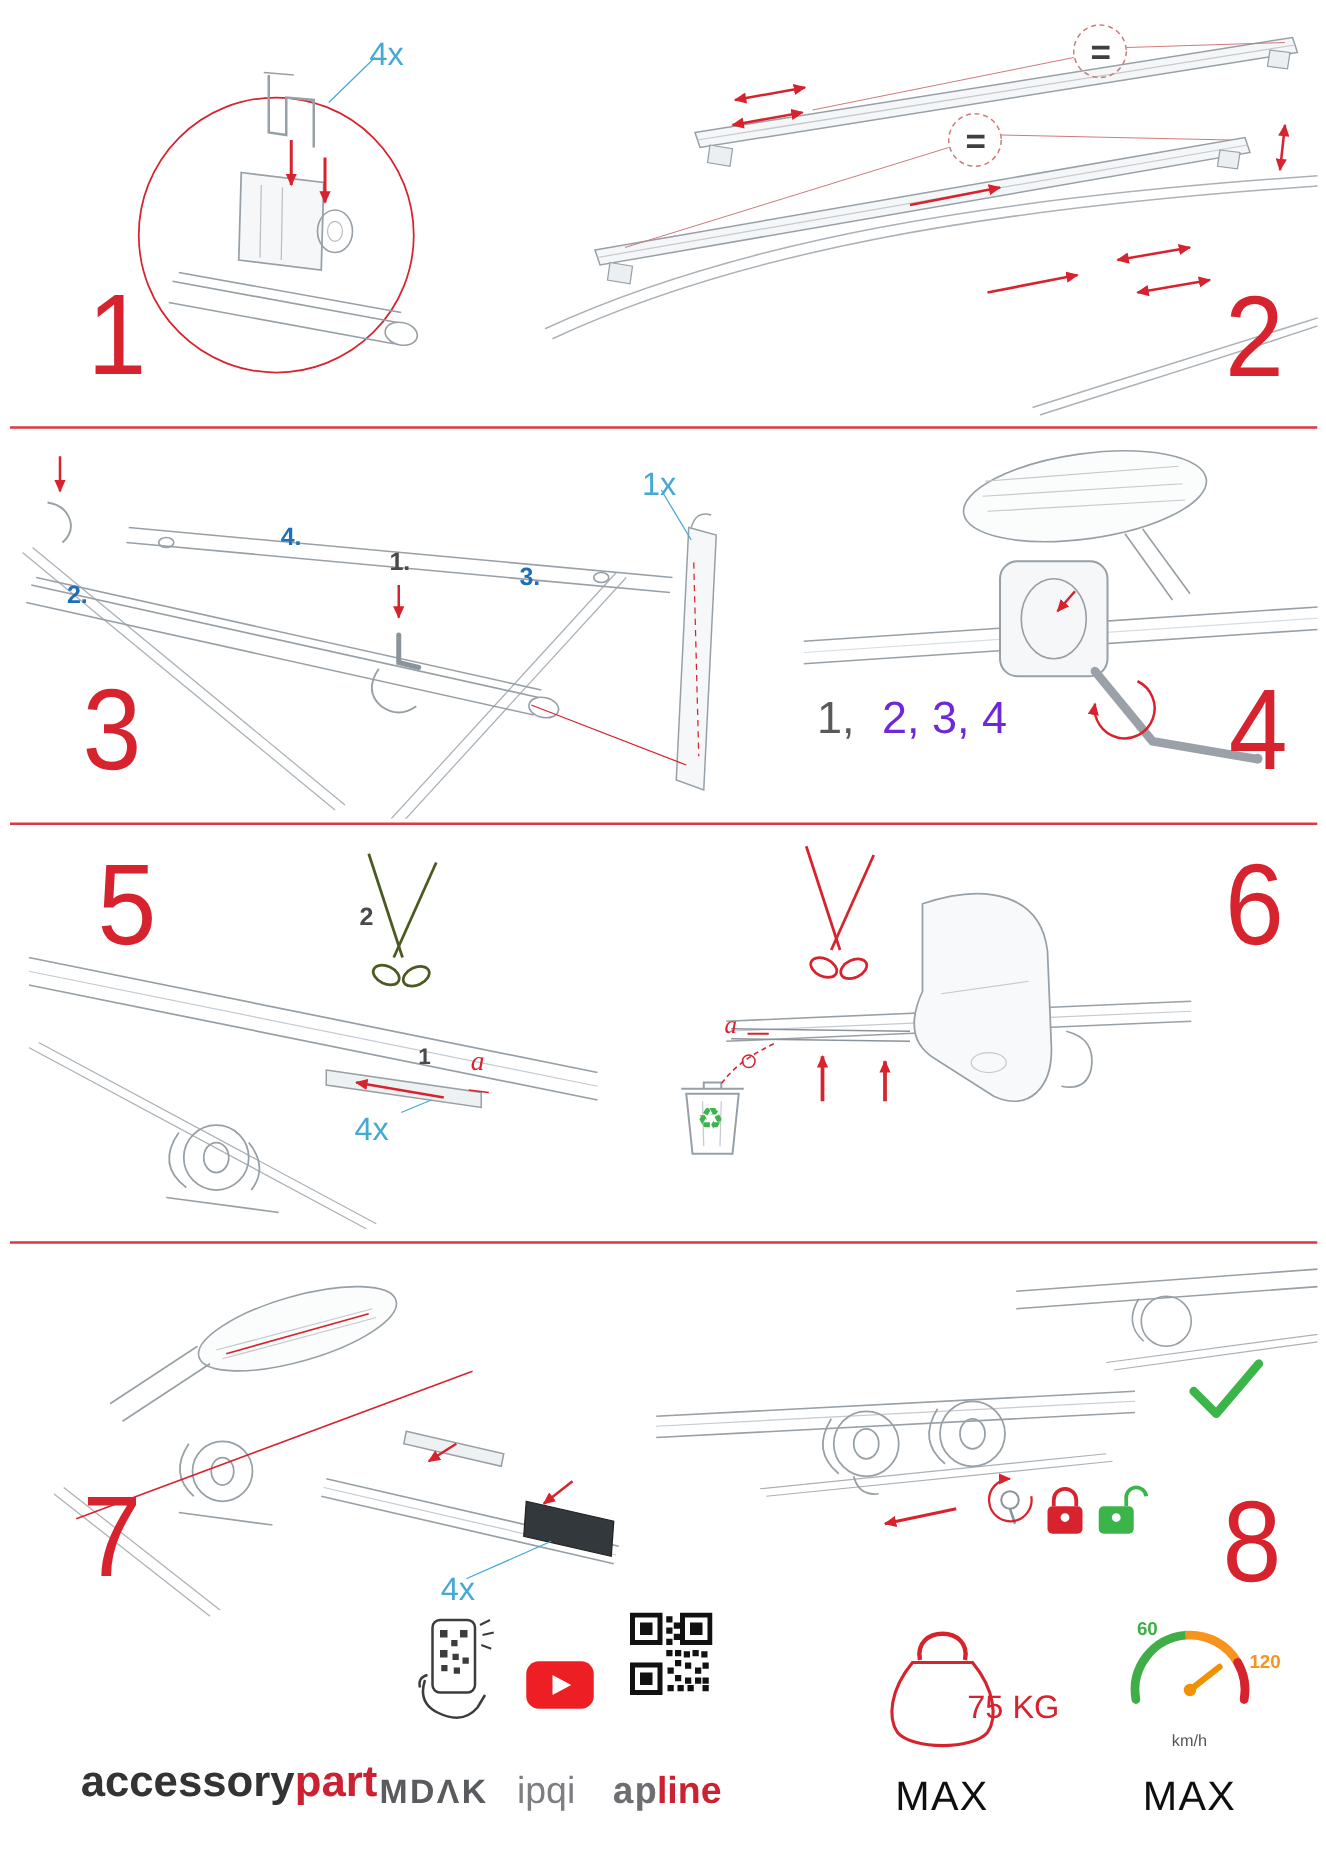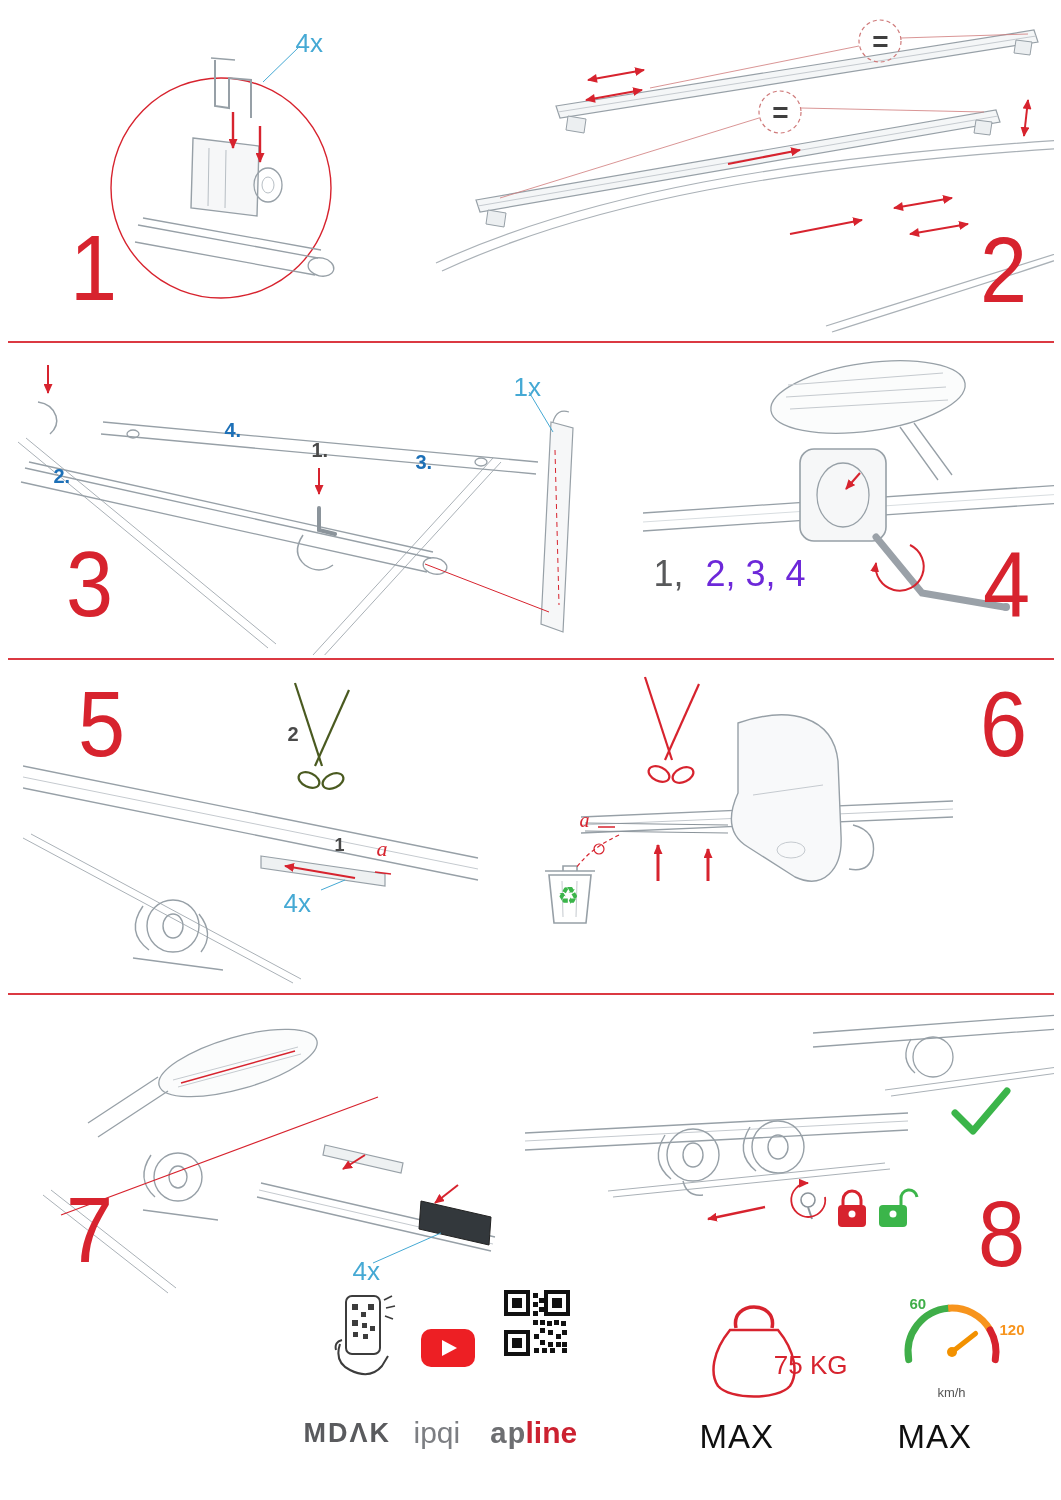--- a/index.html
+++ b/index.html
@@ -23,21 +23,21 @@
   .brand{position:absolute;font-size:35px;font-weight:600;line-height:1;}
   .brand .g{color:#333333;}
   .brand .r{color:#cc2130;}
   .logo-mdak{position:absolute;font-size:27px;font-weight:700;color:#5a5b5e;letter-spacing:2px;line-height:1;}
   .logo-ipqi{position:absolute;font-size:30px;font-weight:400;color:#7c7e82;line-height:1;}
   .logo-apline{position:absolute;font-size:30px;font-weight:600;line-height:1;}
   .logo-apline .g{color:#6d6e71;font-family:Liberation Mono, monospace;}
   .logo-apline .r{color:#cc2130;}
   .w-value{position:absolute;left:732px;top:1352px;width:108px;text-align:right;
            font-size:26px;font-weight:500;color:#d7232e;line-height:1;}
-  .max{position:absolute;width:108px;text-align:left;font-size:33px;font-weight:400;
+  .max{position:absolute;width:108px;text-align:center;font-size:33px;font-weight:400;
        color:#0f0f0f;letter-spacing:1px;line-height:1;}
   .speed-low{position:absolute;font-size:15px;font-weight:700;color:#3fae49;line-height:1;}
   .speed-high{position:absolute;font-size:15px;font-weight:700;color:#f7941d;line-height:1;}
   .speed-unit{position:absolute;width:70px;text-align:center;font-size:13px;color:#555;line-height:1;}
 </style>
 </head>
 <body>
 
 <div class="page">
 
@@ -320,20 +320,23 @@
       <circle cx="339" cy="219" r="3.5" fill="#ffffff"></circle>
     </g>
     <g>
       <path d="M 388,210 v -6 a 8,8 0 0 1 16,-2" stroke="#3bb54a" stroke-width="3" fill="none"></path>
       <rect x="366" y="210" width="28" height="22" rx="4" fill="#3bb54a"></rect>
       <circle cx="380" cy="219" r="3.5" fill="#ffffff"></circle>
     </g>
   </svg>
   <div class="stepnum" style="left:970px;top:1188px">8</div>
 
+  <div class="brand" style="left:57px;top:1408px">
+    <span class="g">accessory</span><span class="r">part</span>
+  </div>
 
   <svg class="abs" style="left:308px;top:1290px" width="84" height="88" viewBox="0 0 84 88">
     <rect x="30" y="6" width="34" height="58" rx="6" fill="#ffffff" stroke="#3c3c3c" stroke-width="2"></rect>
     <g fill="#3c3c3c">
       <rect x="36" y="14" width="6" height="6"></rect>
         <rect x="52" y="14" width="6" height="6"></rect>
       <rect x="36" y="30" width="6" height="6"></rect>
         <rect x="45" y="22" width="5" height="5"></rect>
       <rect x="46" y="33" width="5" height="5"></rect>
         <rect x="37" y="42" width="5" height="5"></rect>

